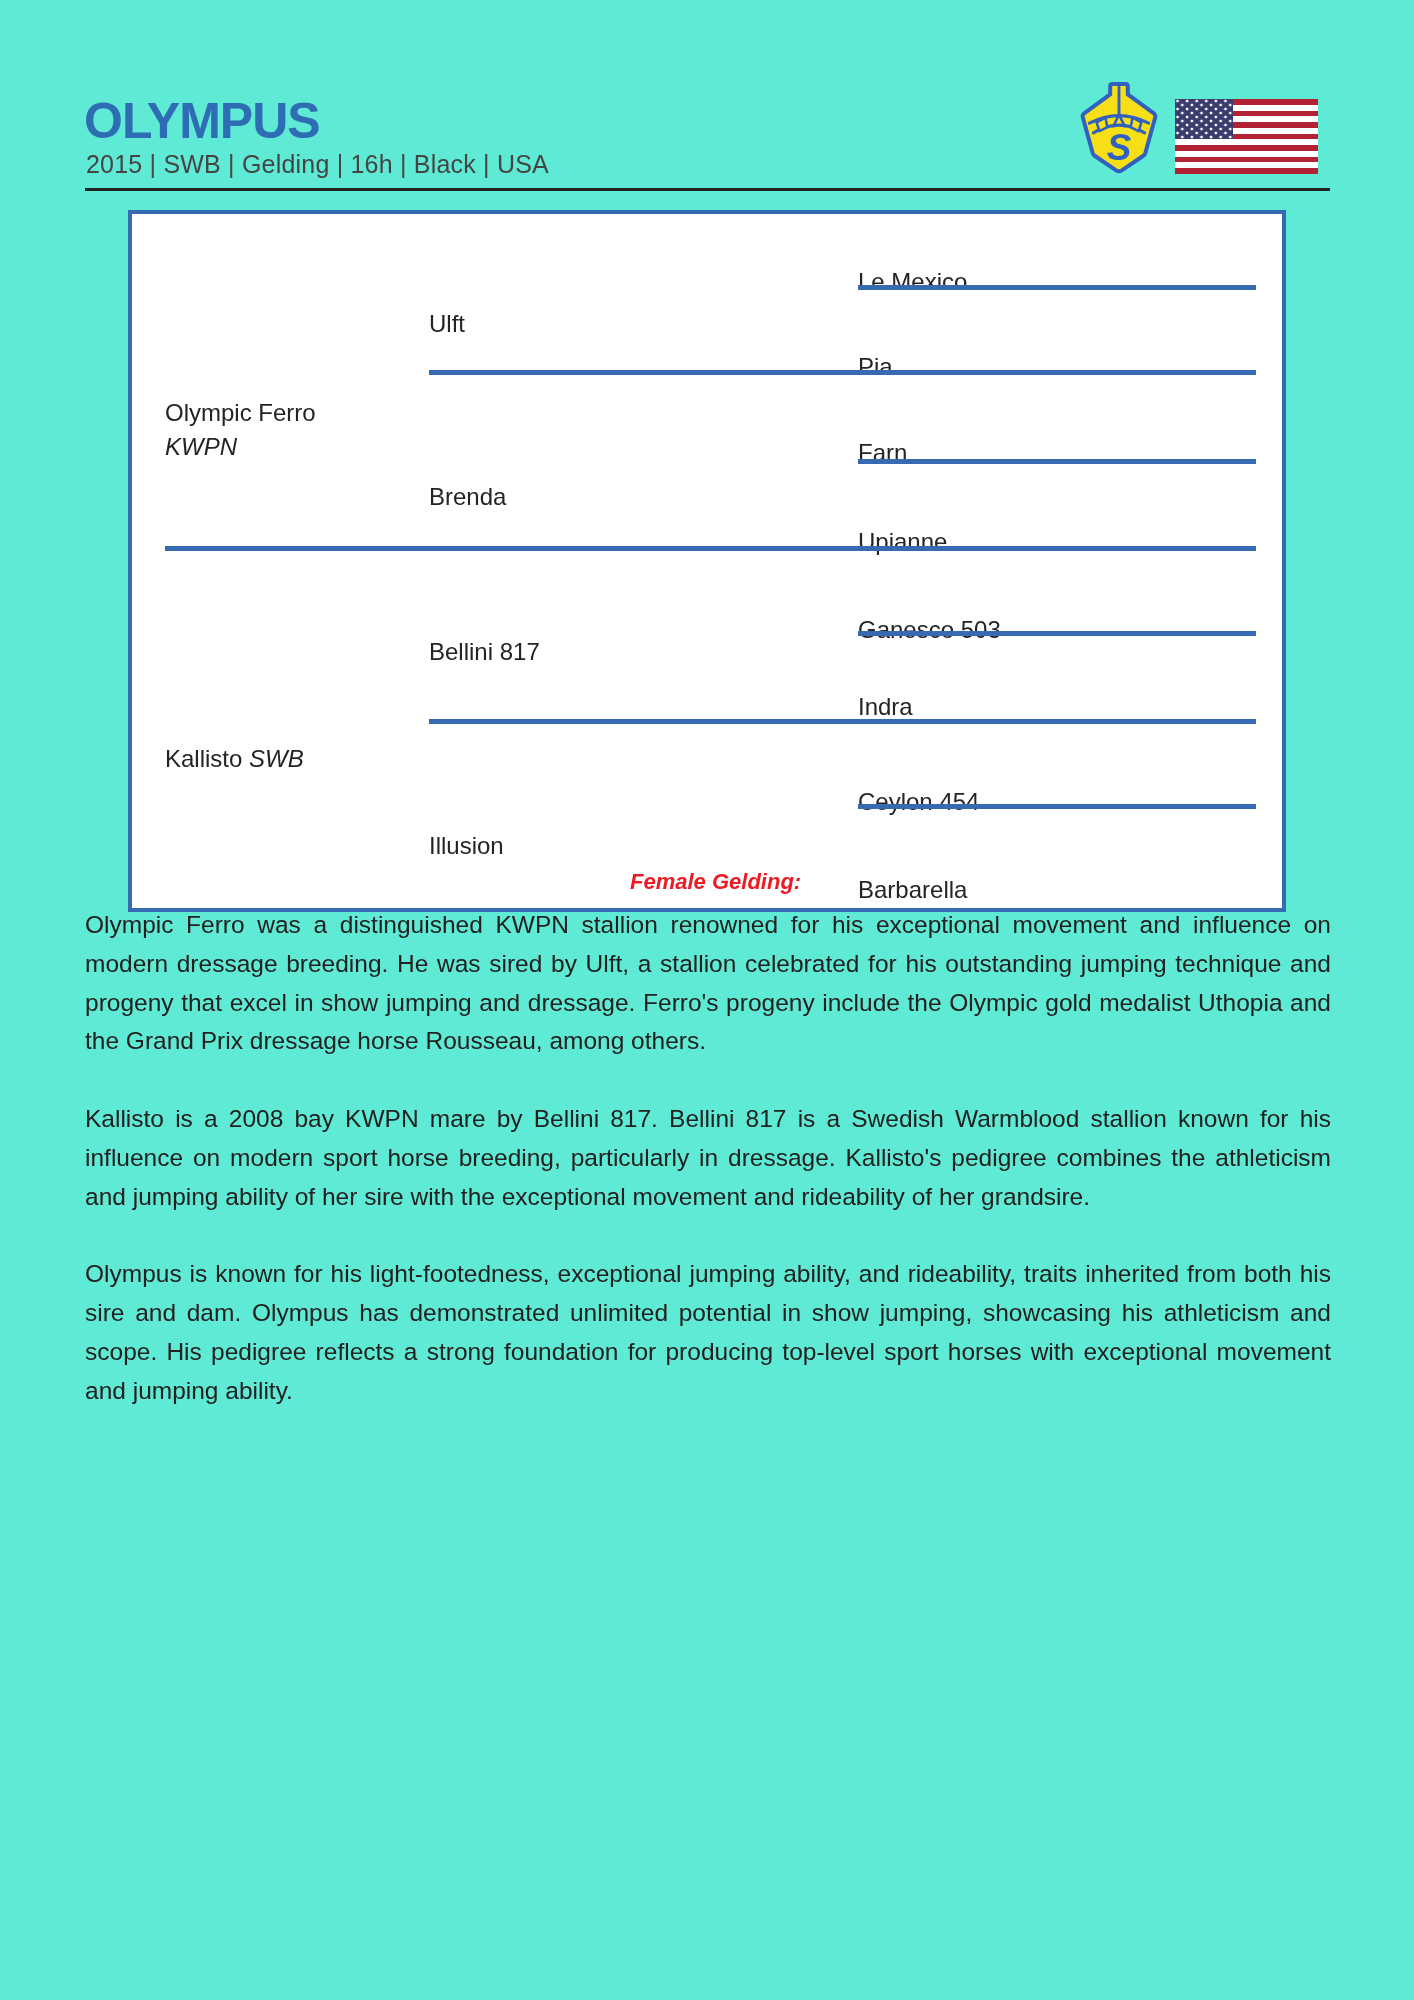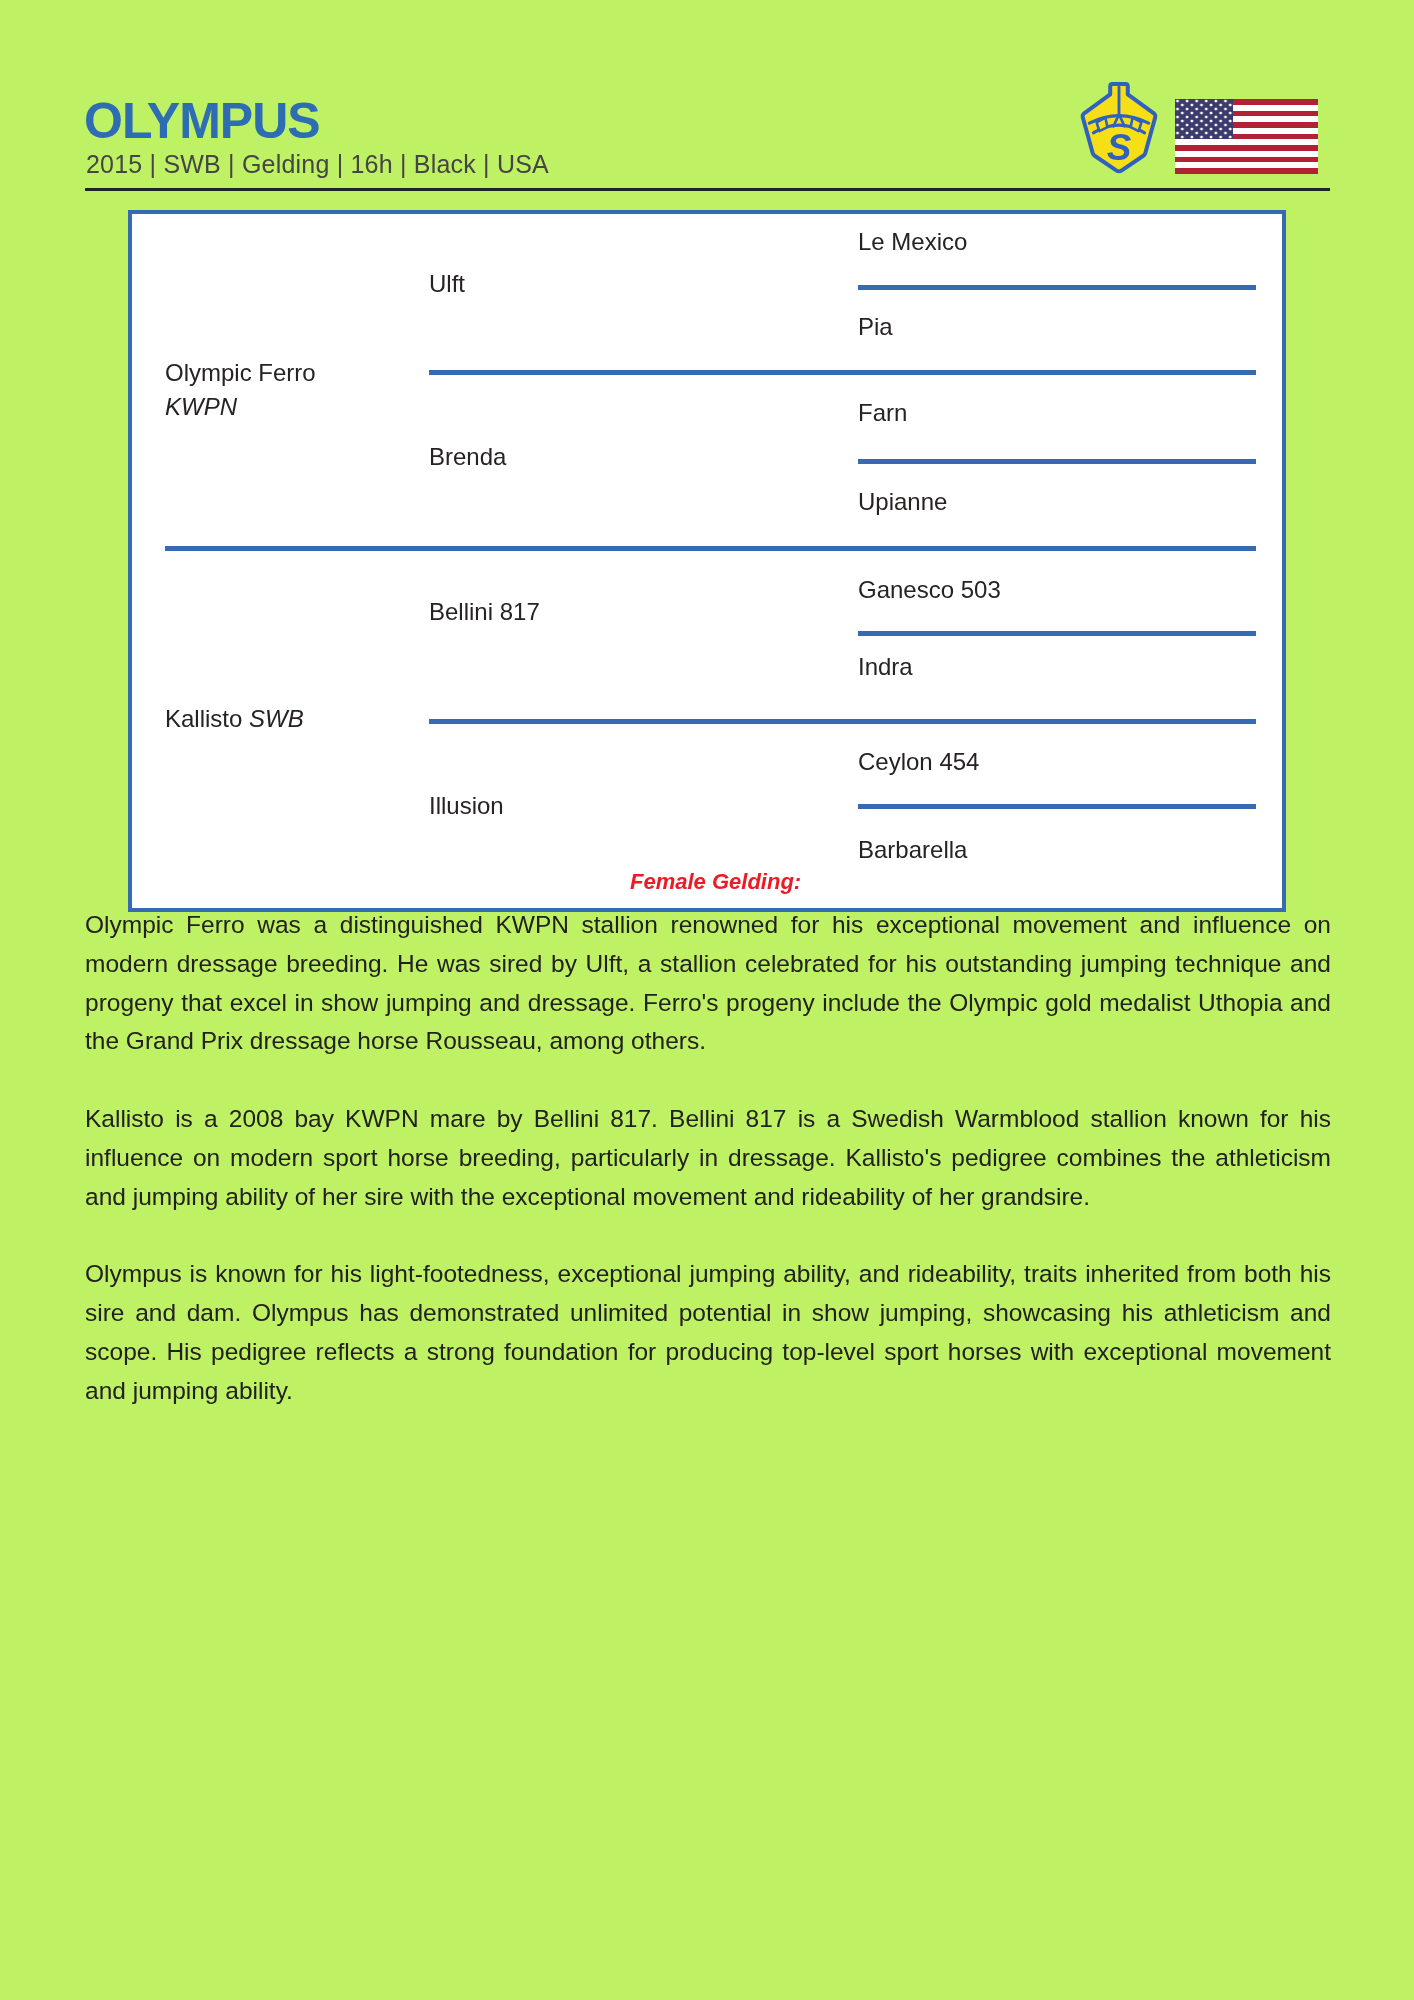--- a/index.html
+++ b/index.html
@@ -1,20 +1,20 @@
 <!DOCTYPE html>
 <html><head>
 <meta charset="utf-8">
 <style>
   * { margin:0; padding:0; box-sizing:border-box; }
   html,body { background:#ffffff; }
   .page {
     position:relative;
     width:1414px; height:2000px;
-    background:#bef264;
+    background:#5eead4;
     font-family:"Liberation Sans", sans-serif;
     color:#232020;
     overflow:hidden;
   }
 
   
   .title {
     position:absolute; left:84px; top:96px;
     font-size:50px; font-weight:bold; letter-spacing:-1px;
     color:#2E6DB4; line-height:1;
@@ -47,20 +47,21 @@
   
   .pedigree {
     position:absolute; left:128px; top:210px;
     width:1158px; height:702px;
     border:4px solid #366BB3;
     background:#ffffff;
   }
   .pname {
     position:absolute; font-size:24px; line-height:30px; color:#262322;
     white-space:nowrap;
+    margin-top:40px;
   }
   .pname .reg-block { font-style:italic; line-height:34px; }
   .pname .name-line { line-height:34px; }
   .reg-inline { font-style:italic;text-align:center; }
   .pline { position:absolute; height:5px; background:#366BB3; }
   .g1 { left:33px; }
   .g2 { left:297px; }
   .g3 { left:726px; }
   .female-family {
     position:absolute; left:498px; top:655px;

